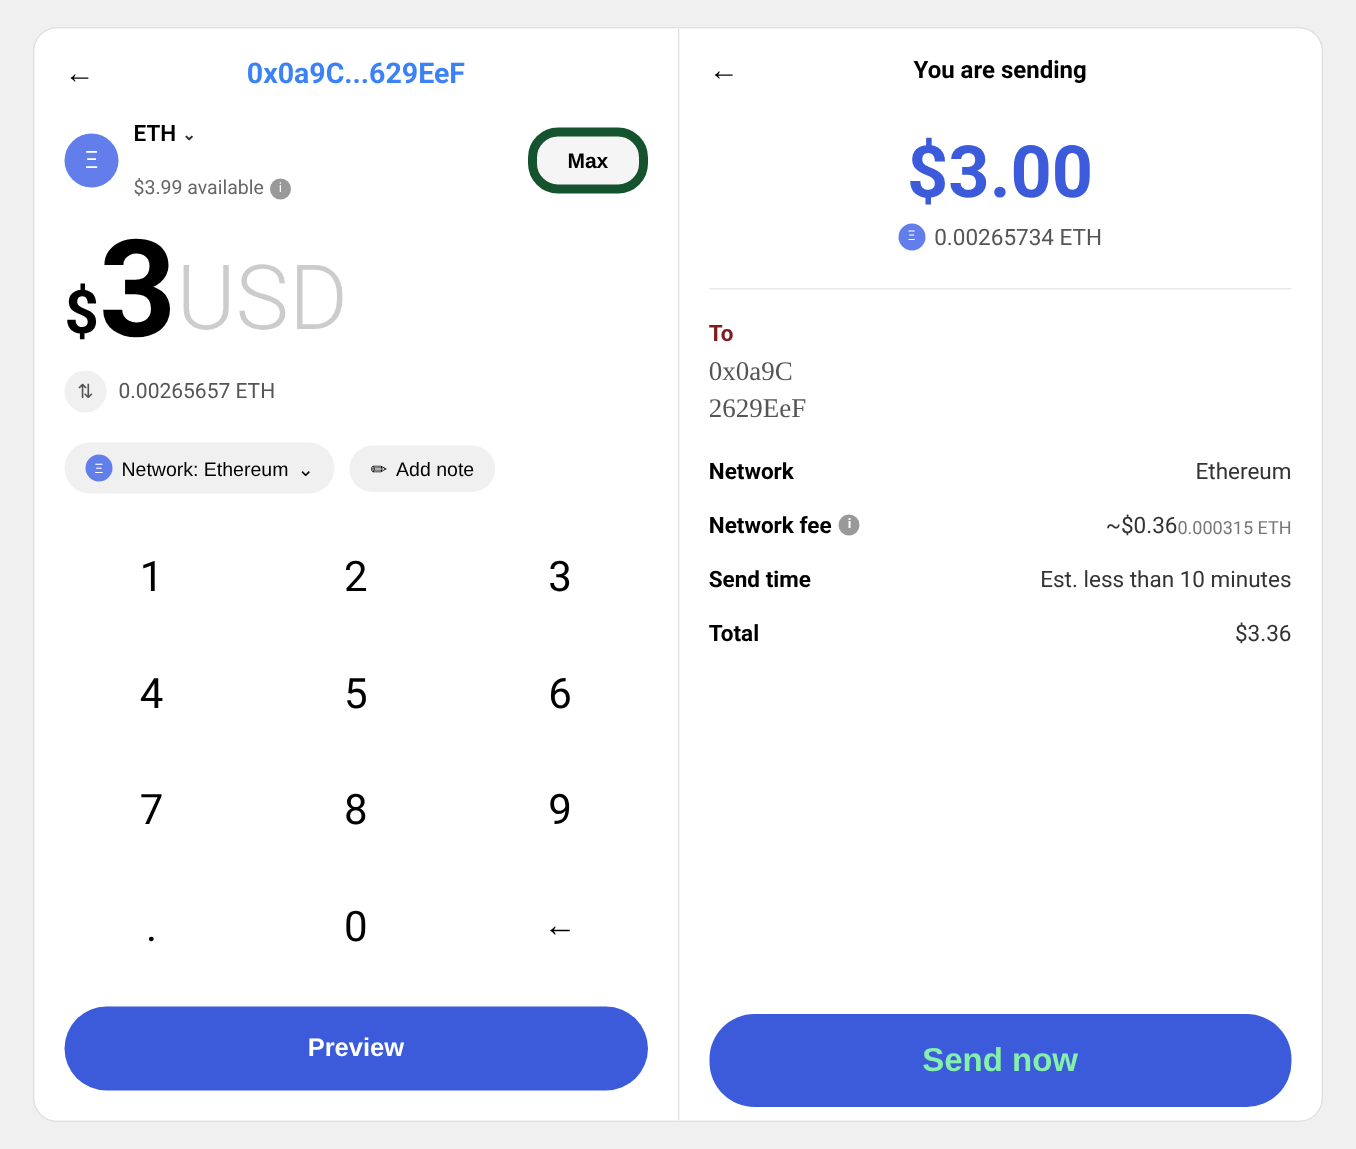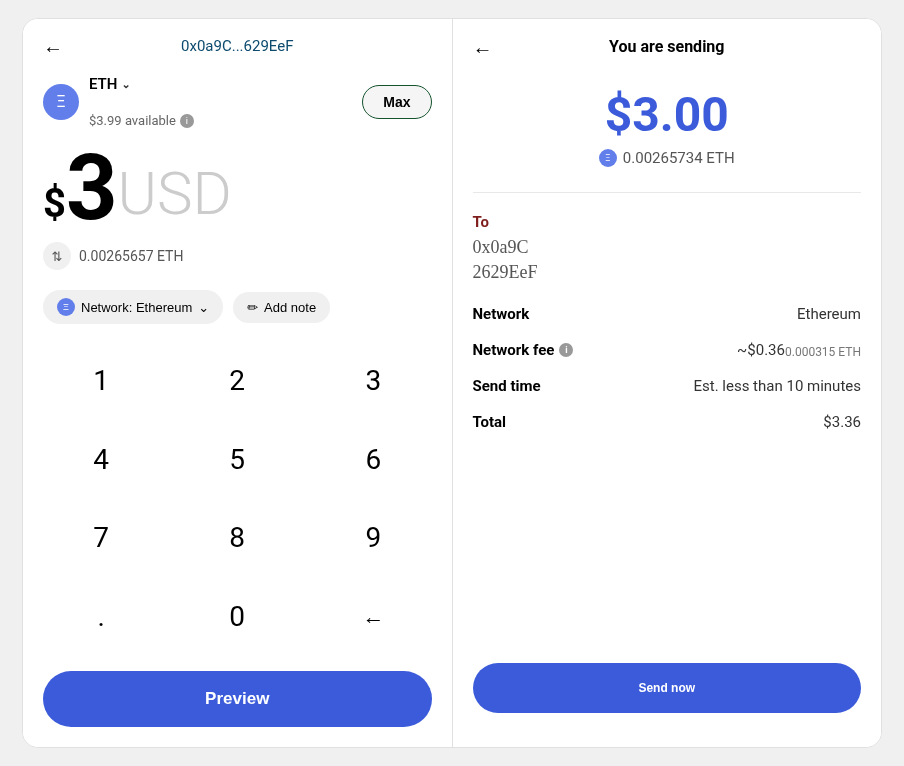--- a/index.html
+++ b/index.html
@@ -44,23 +44,23 @@
       position: relative;
     }
     .back-arrow {
       position: absolute;
       left: 20px;
       font-size: 20px;
       color: #000;
       cursor: pointer;
     }
     .address-text {
-      color: #0c4a6e;
-      font-size: 15px;
-      font-weight: 400;
+      color: #3b82f6;
+      font-size: 19px;
+      font-weight: 700;
     }
 
     .token-row {
       display: flex;
       align-items: center;
       justify-content: space-between;
       padding: 10px 20px;
     }
     .token-info {
       display: flex;
@@ -108,21 +108,21 @@
       background: #999;
       color: white;
       font-size: 9px;
       display: inline-flex;
       align-items: center;
       justify-content: center;
       cursor: pointer;
     }
     .max-btn {
       background: #f5f5f5;
-      border: 1px solid #14532d;
+      border: 6px solid #14532d;
       border-radius: 20px;
       padding: 8px 20px;
       font-size: 14px;
       font-weight: 600;
       cursor: pointer;
       color: #000;
     }
 
     .amount-display {
       padding: 10px 20px 5px;
@@ -337,27 +337,27 @@
       text-align: right;
       margin-top: 2px;
     }
     .detail-row-right {
       display: flex;
       flex-direction: row;
       align-items: flex-end;
     }
 
     .send-now-btn {
-      margin: 10px 20px 34px;
+      margin: 10px 20px 9px;
       background: #3b5bdb;
-      color: #ffffff;
+      color: #86efac;
       border: none;
       border-radius: 30px;
       padding: 18px;
-      font-size: 12px;
+      font-size: 22px;
       font-weight: 600;
       cursor: pointer;
       width: calc(100% - 40px);
     }
   </style>
 </head>
 <body>
 
 <div class="screens-container">
 

